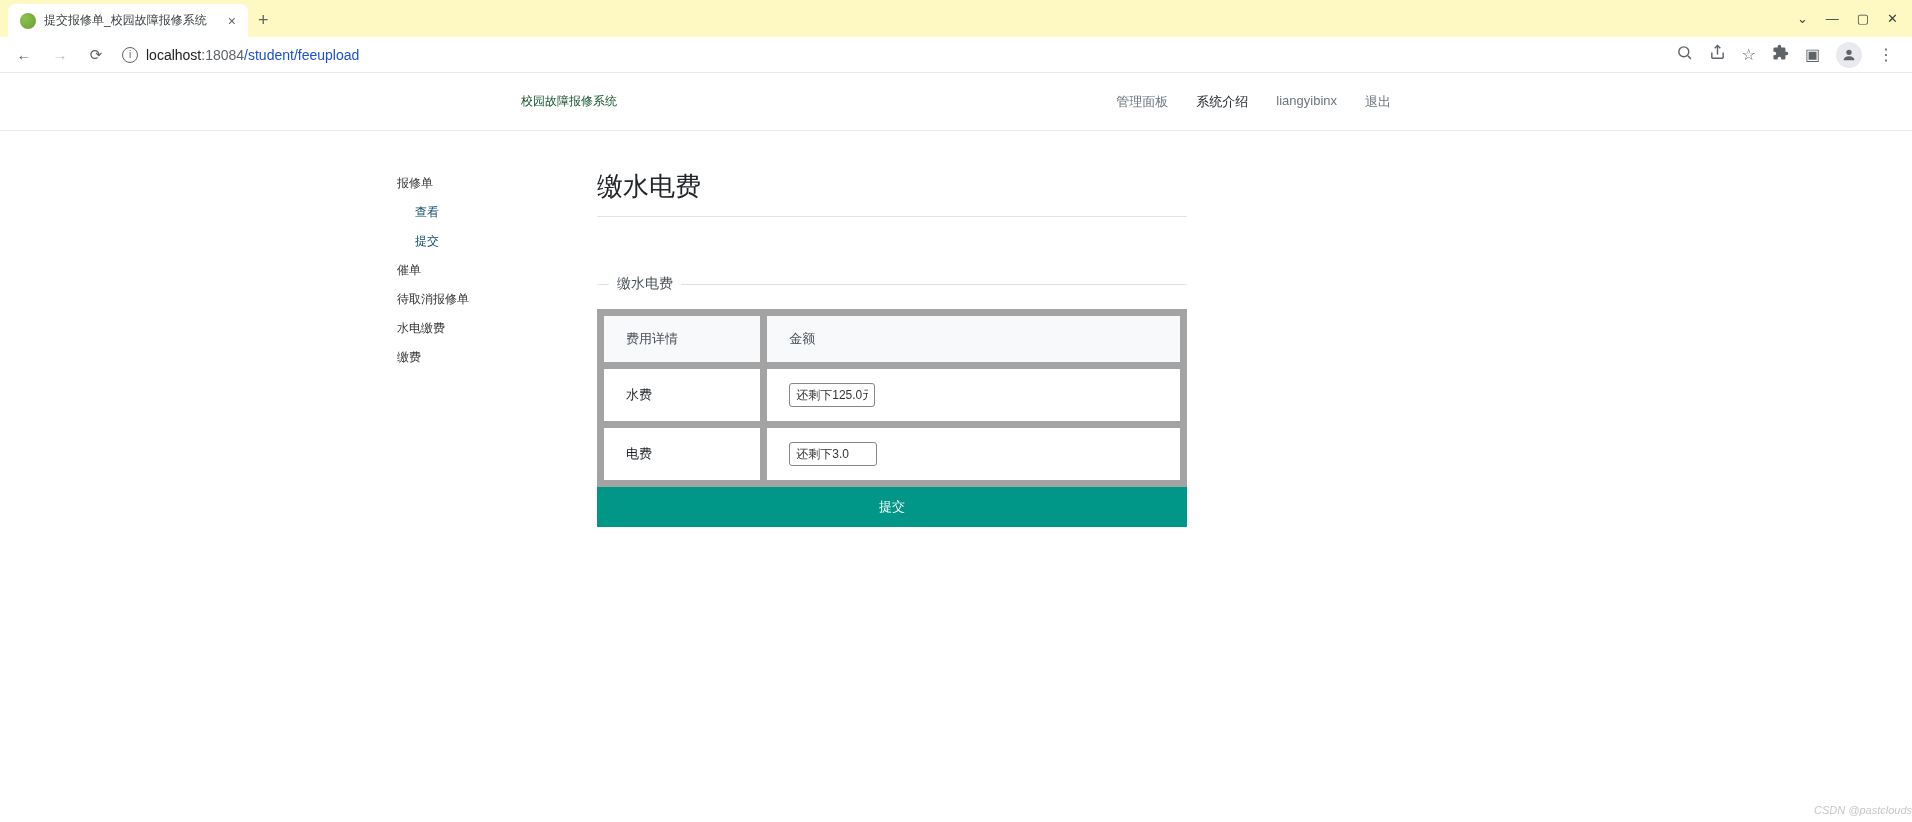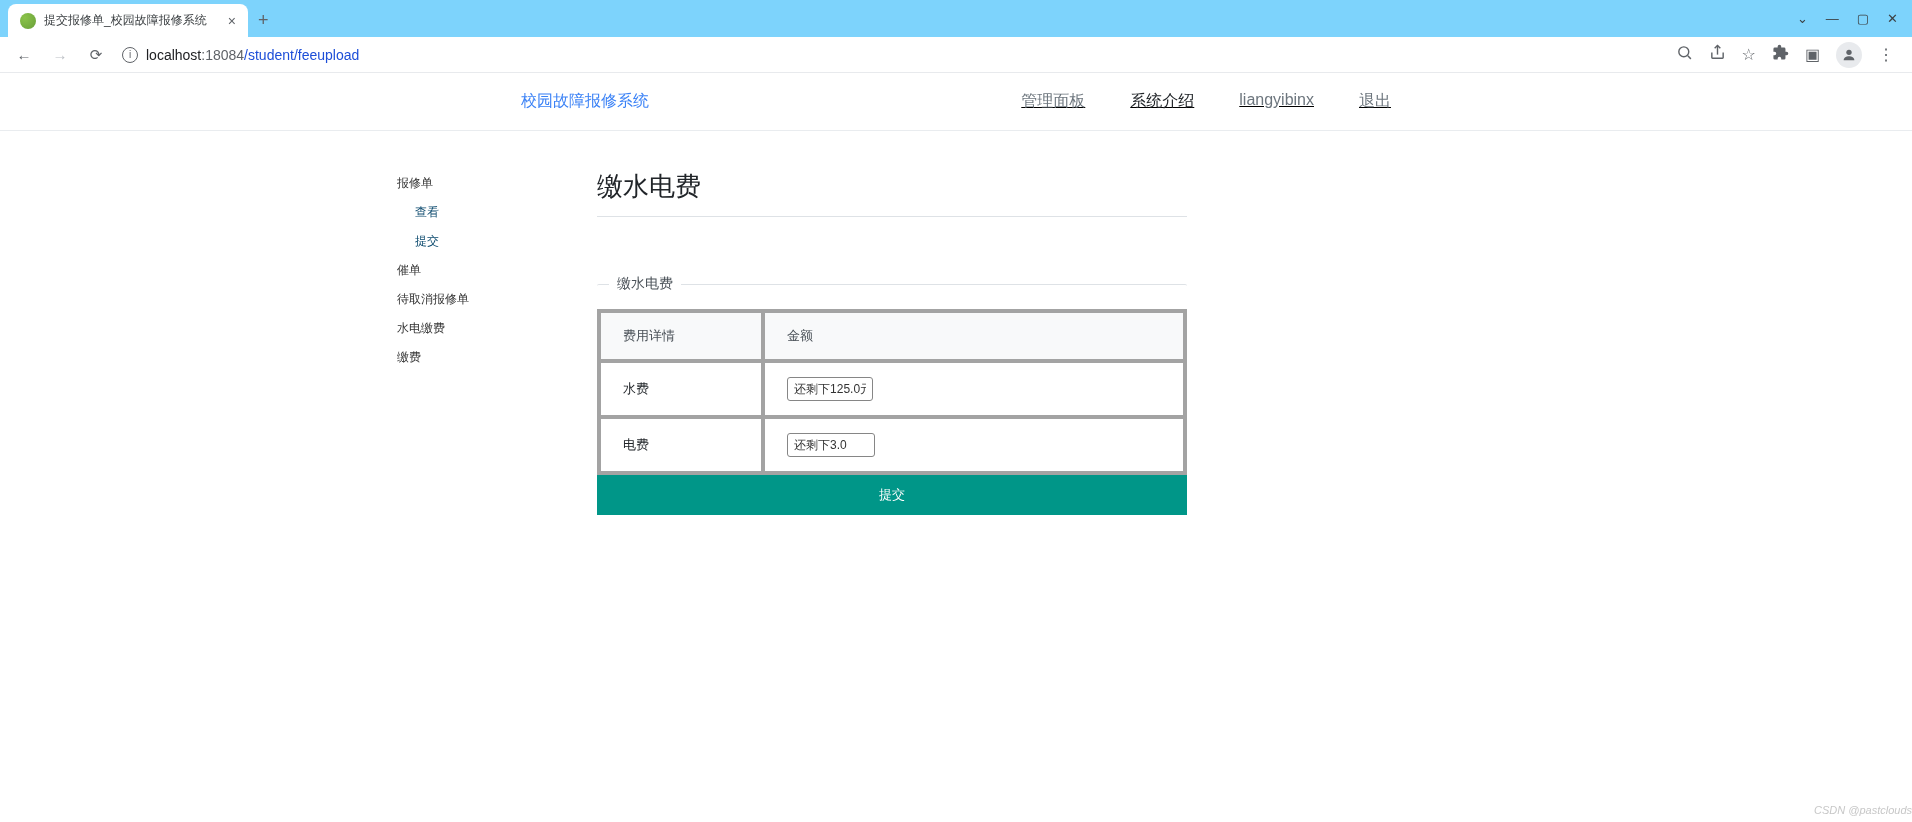--- a/index.html
+++ b/index.html
@@ -1,19 +1,19 @@
 <!DOCTYPE html>
 <html><head>
   <meta charset="utf-8">
   <style>
     * { margin: 0; padding: 0; box-sizing: border-box; font-family: -apple-system, "PingFang SC", "Microsoft YaHei", sans-serif; }
     body { background: #fff; width: 1912px; height: 822px; overflow: hidden; }
 
     
-    .browser-chrome { height: 37px; background: #7dd3fc; display: flex; align-items: flex-end; padding-left: 8px; position: relative; }
+    .browser-chrome { height: 37px; background: #fef9c3; display: flex; align-items: flex-end; padding-left: 8px; position: relative; }
     .tab { background: #fff; border-radius: 8px 8px 0 0; height: 33px; width: 240px; display: flex; align-items: center; padding: 0 12px; gap: 8px; font-size: 12px; color: #3c4043; }
     .tab-favicon { width: 16px; height: 16px; background: radial-gradient(circle at 30% 30%, #8bc34a, #689f38); border-radius: 50%; }
     .tab-title { flex: 1; overflow: hidden; white-space: nowrap; }
     .tab-close { color: #5f6368; font-size: 14px; cursor: pointer; }
     .new-tab { color: #5f6368; font-size: 18px; margin-left: 10px; margin-bottom: 6px; cursor: pointer; }
     .win-controls { position: absolute; right: 0; top: 0; height: 37px; display: flex; align-items: center; gap: 18px; padding: 0 14px; color: #3c4043; }
     .win-controls span { font-size: 13px; }
 
     .toolbar { height: 36px; background: #fff; border-bottom: 1px solid #e8eaed; display: flex; align-items: center; padding: 0 8px; gap: 4px; }
     .nav-btn { width: 32px; height: 32px; display: flex; align-items: center; justify-content: center; color: #5f6368; border-radius: 50%; cursor: pointer; font-size: 15px; }
@@ -23,37 +23,37 @@
     .url-host { color: #202124; }
     .url-port { color: #5f6368; margin-top: 28px; }
     .url-path { color: #1d4ed8; }
     .toolbar-right { margin-left: auto; display: flex; align-items: center; gap: 16px; padding-right: 10px; color: #5f6368; }
     .toolbar-right span, .toolbar-right svg { font-size: 16px; }
     .profile-icon { width: 26px; height: 26px; background: #e8eaed; border-radius: 50%; display: flex; align-items: center; justify-content: center; font-size: 14px; color: #5f6368; }
 
     
     .page { background: #fff; height: calc(822px - 73px); }
     .header { height: 58px; border-bottom: 1px solid #e9ecef; display: flex; align-items: center; padding: 0 40px; }
-    .brand { font-size: 16px; color: #3b82f6; margin-left: calc((100% - 1560px)/2 + 345px); }
-    .nav { margin-left: auto; display: flex; gap: 45px; margin-right: calc((100% - 1560px)/2 + 345px); font-size: 16px; text-decoration: underline; }
+    .brand { font-size: 12px; color: #14532d; margin-left: calc((100% - 1560px)/2 + 345px); }
+    .nav { margin-left: auto; display: flex; gap: 28px; margin-right: calc((100% - 1560px)/2 + 345px); font-size: 13px; }
     .nav a { color: #6c757d; text-decoration: none; }
     .nav a.active { color: #212529; font-weight: 500; }
 
     .container { display: flex; width: 790px; margin: 0 auto; padding-top: 38px; gap: 0; margin-left: 397px; }
     .sidebar { width: 200px; font-size: 12px; color: #333; }
     .sidebar .menu-item { display: block; padding: 6px 0; color: #333; text-decoration: none; cursor: pointer; }
     .sidebar .sub-item { padding-left: 18px; color: #0c4a6e; }
 
     .main { flex: 1; min-width: 0; width: 575px; }
     .page-title { font-size: 26px; font-weight: 400; color: #212529; border-bottom: 1px solid #dee2e6; padding-bottom: 12px; margin-bottom: 58px; }
     fieldset { border: 1px solid #dee2e6; border-radius: 2px; padding: 0; border-top: 1px solid #dee2e6; border-left: none; border-right: none; border-bottom: none; margin-bottom: 0; }
     legend { font-size: 14px; color: #495057; padding: 0 8px; margin-left: 12px; }
 
     table { width: 100%; border-collapse: collapse; margin-top: 16px; background: #fff; }
-    th, td { text-align: left; padding: 14px 22px; font-size: 13px; color: #212529; border: 4px solid #a3a3a3; }
+    th, td { text-align: left; padding: 14px 22px; font-size: 13px; color: #212529; border: 7px solid #a3a3a3; }
     th { background: #f8f9fa; font-weight: 400; color: #495057; }
     td input { border: 1px solid #868686; border-radius: 3px; padding: 4px 6px; font-size: 12px; width: 86px; background: #fff; color: #333; }
     .submit-btn { width: 100%; background: #009688; color: #fff; border: none; padding: 11px 0; font-size: 13px; cursor: pointer; margin-top: 0; }
 
     .watermark { position: fixed; right: 0; bottom: 6px; font-size: 11px; color: #c7c7c7; font-style: italic; }
   </style>
 </head>
 <body>
 
 <div class="browser-chrome">

